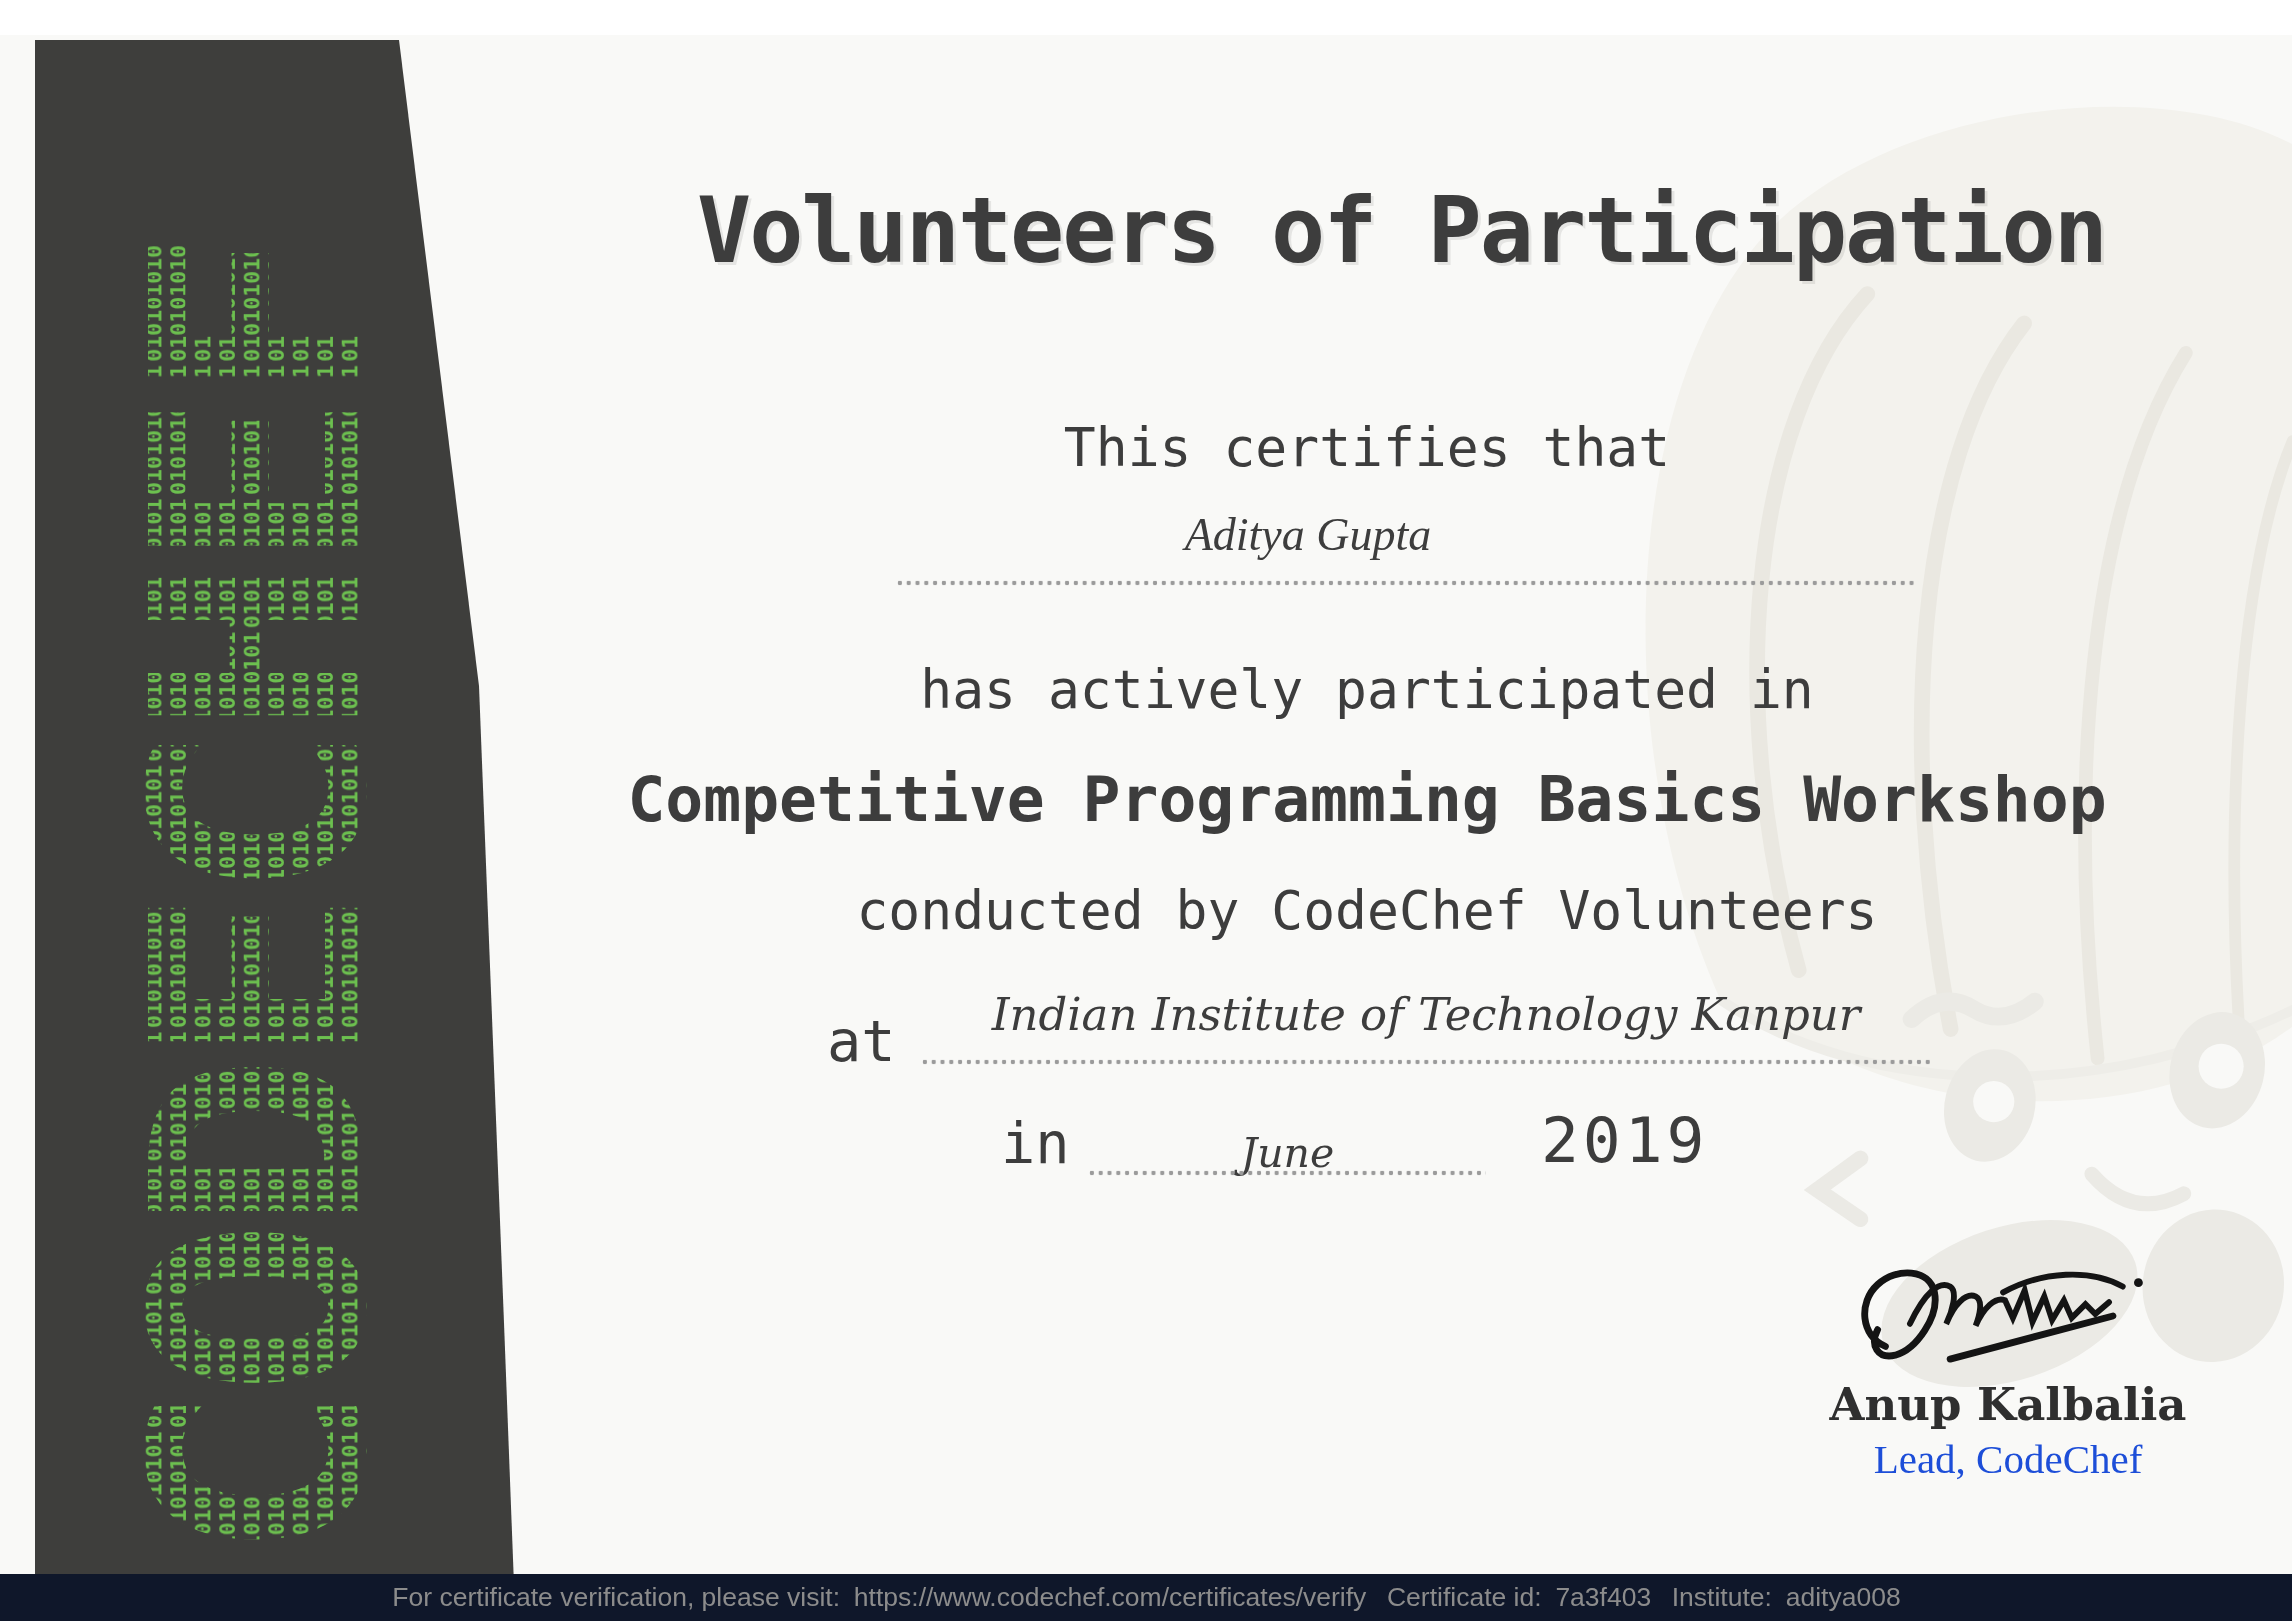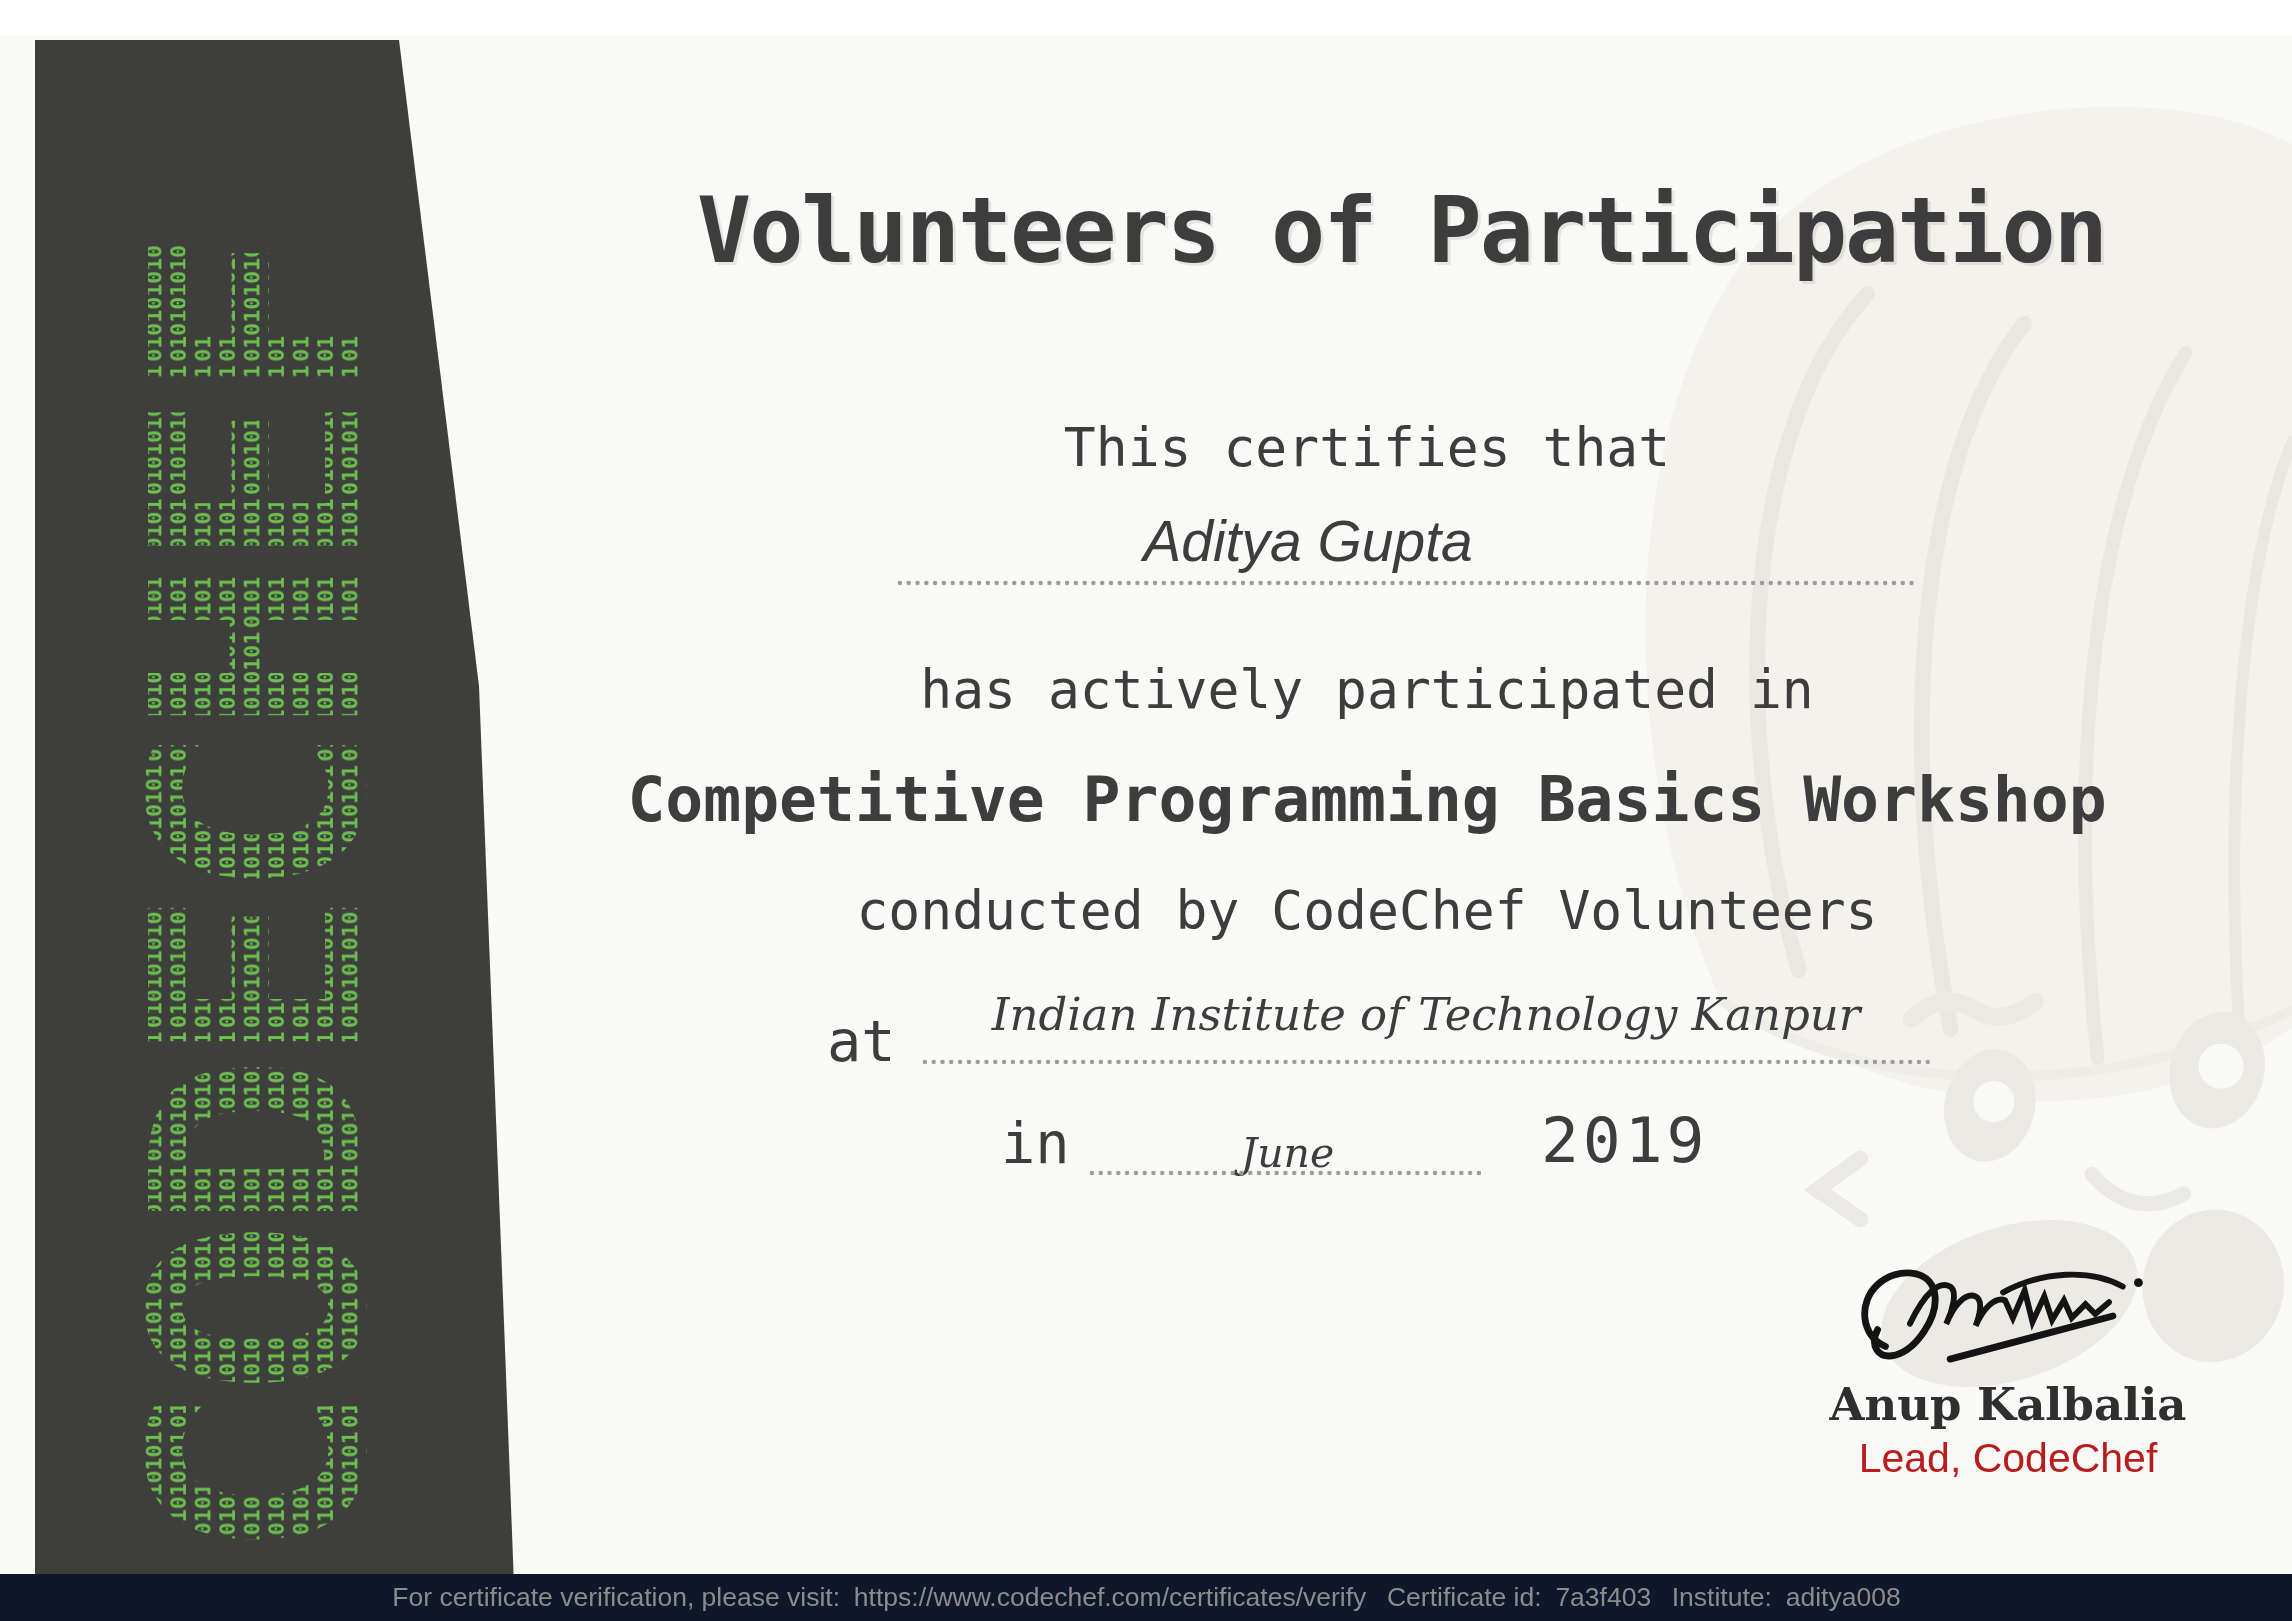--- a/index.html
+++ b/index.html
@@ -33,21 +33,21 @@
   .sidebar svg{position:absolute;left:0;top:0;}
   
   .content{position:absolute;left:480px;top:0;width:1774px;height:1621px;}
   .line{position:absolute;left:0;right:0;text-align:center;white-space:nowrap;}
   .title{
     top:178px;font-size:90px;font-weight:bold;letter-spacing:-2px;
     padding-left:69px;
     text-shadow:2.9px 2.9px 0 rgba(61,61,61,0.10);
   }
   .intro{top:417px;font-size:53px;}
-  .recipient{top:508px;font-size:57px;font-family:Liberation Sans, sans-serif;font-style:italic;padding-right:118px;text-align:center;}
+  .recipient{top:508px;font-size:46px;font-family:Liberation Serif, serif;font-style:italic;padding-right:118px;text-align:center;}
   .dotline{
     position:absolute;height:5.9px;
     background-image:radial-gradient(circle at 2.9px 2.9px,#9b9b9b 2.1px,rgba(0,0,0,0) 2.5px);
     background-size:8.8px 5.9px;background-repeat:repeat-x;
   }
   .dot-name{left:417px;width:1019px;top:580px;}
   .participated{top:659px;font-size:53px;}
   .event{top:763px;font-size:63px;font-weight:bold;}
   .conducted{top:880px;font-size:53px;}
   .at-label{position:absolute;left:347px;top:1008px;font-size:57px;}
@@ -56,21 +56,21 @@
   .dot-venue{left:442px;width:1008px;top:1059px;}
   .in-label{position:absolute;left:521px;top:1110px;font-size:57px;}
   .month-wrap{position:absolute;left:609px;width:397px;top:1129px;text-align:center;white-space:nowrap;
     font-family:"DejaVu Serif","Liberation Serif",serif;font-style:italic;font-size:41px;}
   .dot-month{left:609px;width:397px;top:1170px;}
   .year{position:absolute;left:1061px;top:1104px;font-size:63px;letter-spacing:3.9px;}
   
   .sign-block{position:absolute;left:1332px;width:392px;top:1253px;text-align:center;}
   .sign-svg{display:block;margin:0 auto;}
   .sign-name{font-family:"DejaVu Serif","Liberation Serif",serif;font-weight:bold;font-size:45px;color:#2f2f2f;margin-top:2px;}
-  .sign-role{font-family:Liberation Sans, sans-serif;font-size:41px;color:#b91c1c;margin-top:3.9px;}
+  .sign-role{font-family:Liberation Serif, serif;font-size:41px;color:#1d4ed8;margin-top:3.9px;}
 </style>
 </head>
 <body>
 
 <div class="page">
 
   <div class="paper"></div>
 
   <svg class="watermark" viewBox="0 0 2339 1654" xmlns="http://www.w3.org/2000/svg">
     <g>

